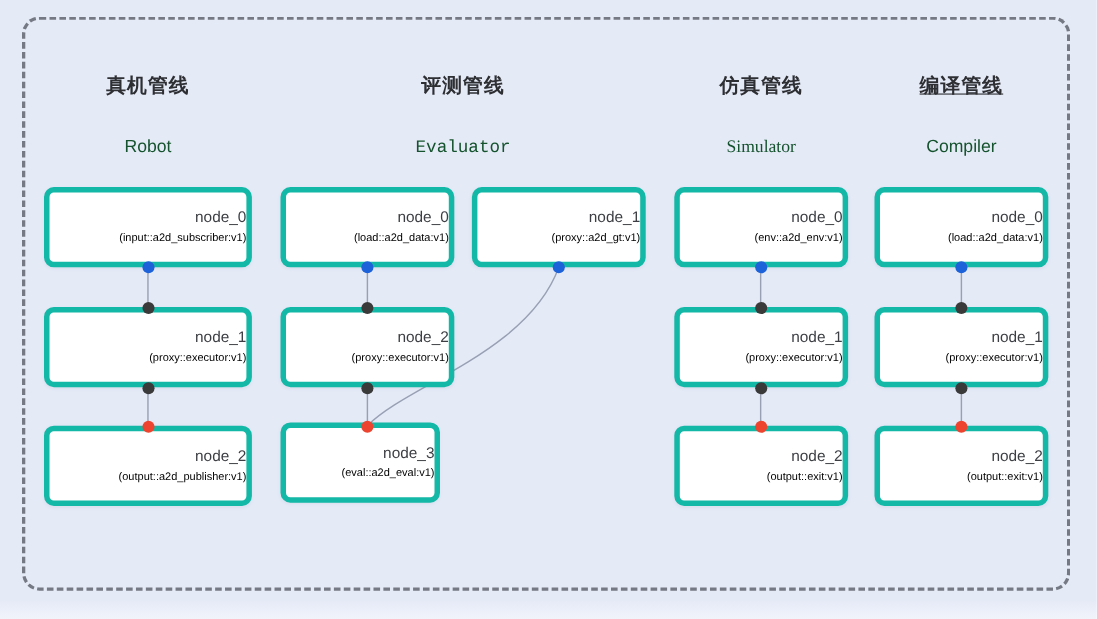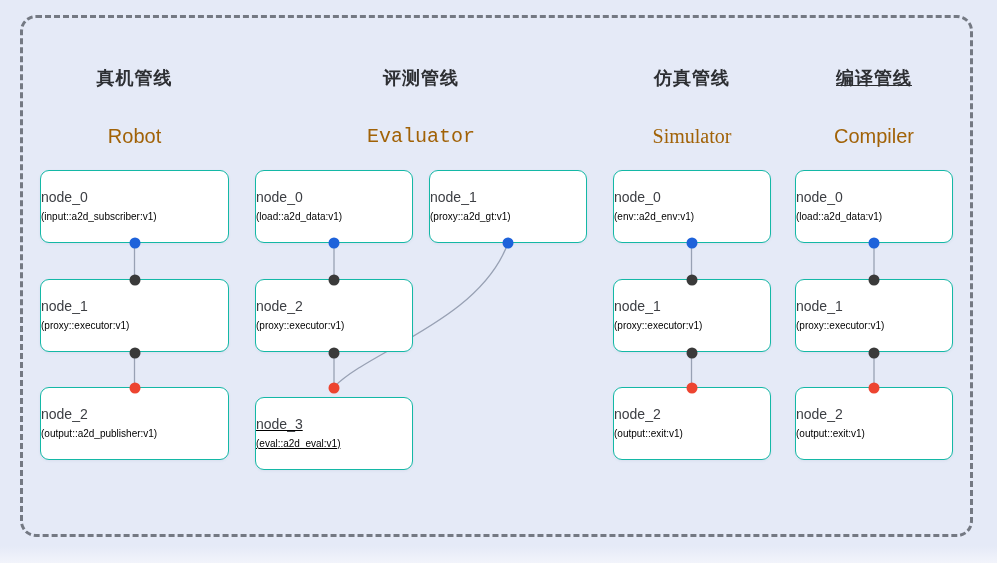--- a/index.html
+++ b/index.html
@@ -13,27 +13,27 @@
     border:3px dashed #747983;border-radius:16px;z-index:0;
   }
   .edges{position:absolute;left:0;top:0;z-index:1;}
   .edges path, .edges line{stroke:#98a1b4;stroke-width:1.3;fill:none;}
   .col-zh{
     position:absolute;top:66px;text-align:center;
     font-size:18px;font-weight:700;color:#2d2f33;letter-spacing:1px;z-index:2;
   }
   .col-en{
     position:absolute;top:125px;text-align:center;
-    font-size:20px;font-weight:400;color:#a16207;z-index:2;
+    font-size:16px;font-weight:400;color:#14532d;z-index:2;
   }
   .node{
     position:absolute;height:73px;background:#ffffff;
-    border:1px solid #14b8a6;border-radius:9px;
+    border:5px solid #14b8a6;border-radius:9px;
     box-shadow:0 1px 3px rgba(60,80,130,0.07);
-    display:flex;flex-direction:column;align-items:flex-start;justify-content:center;
+    display:flex;flex-direction:column;align-items:flex-end;justify-content:center;
     gap:3px;z-index:2;box-sizing:border-box;
   }
   .node .t{font-size:14px;color:#3c3e43;line-height:17px;}
   .node .s{font-size:10px;color:#000000;line-height:16px;}
   .dot{
     position:absolute;width:11px;height:11px;border-radius:50%;
     transform:translate(-50%,-50%);z-index:3;
   }
   .dot.blue{background:#1e62da;}
   .dot.dark{background:#3a3a3a;}
@@ -86,21 +86,21 @@
   <span class="s">(load::a2d_data:v1)</span>
 </div>
 <div class="node" style="left:429px;top:170px;width:158px;">
   <span class="t">node_1</span>
   <span class="s">(proxy::a2d_gt:v1)</span>
 </div>
 <div class="node" style="left:255px;top:279px;width:158px;">
   <span class="t">node_2</span>
   <span class="s">(proxy::executor:v1)</span>
 </div>
-<div class="node" style="left:255px;top:397px;width:158px;text-decoration:underline;">
+<div class="node" style="left:255px;top:384px;width:145px;">
   <span class="t">node_3</span>
   <span class="s">(eval::a2d_eval:v1)</span>
 </div>
 
 <div class="node" style="left:613px;top:170px;width:158px;">
   <span class="t">node_0</span>
   <span class="s">(env::a2d_env:v1)</span>
 </div>
 <div class="node" style="left:613px;top:279px;width:158px;">
   <span class="t">node_1</span>

